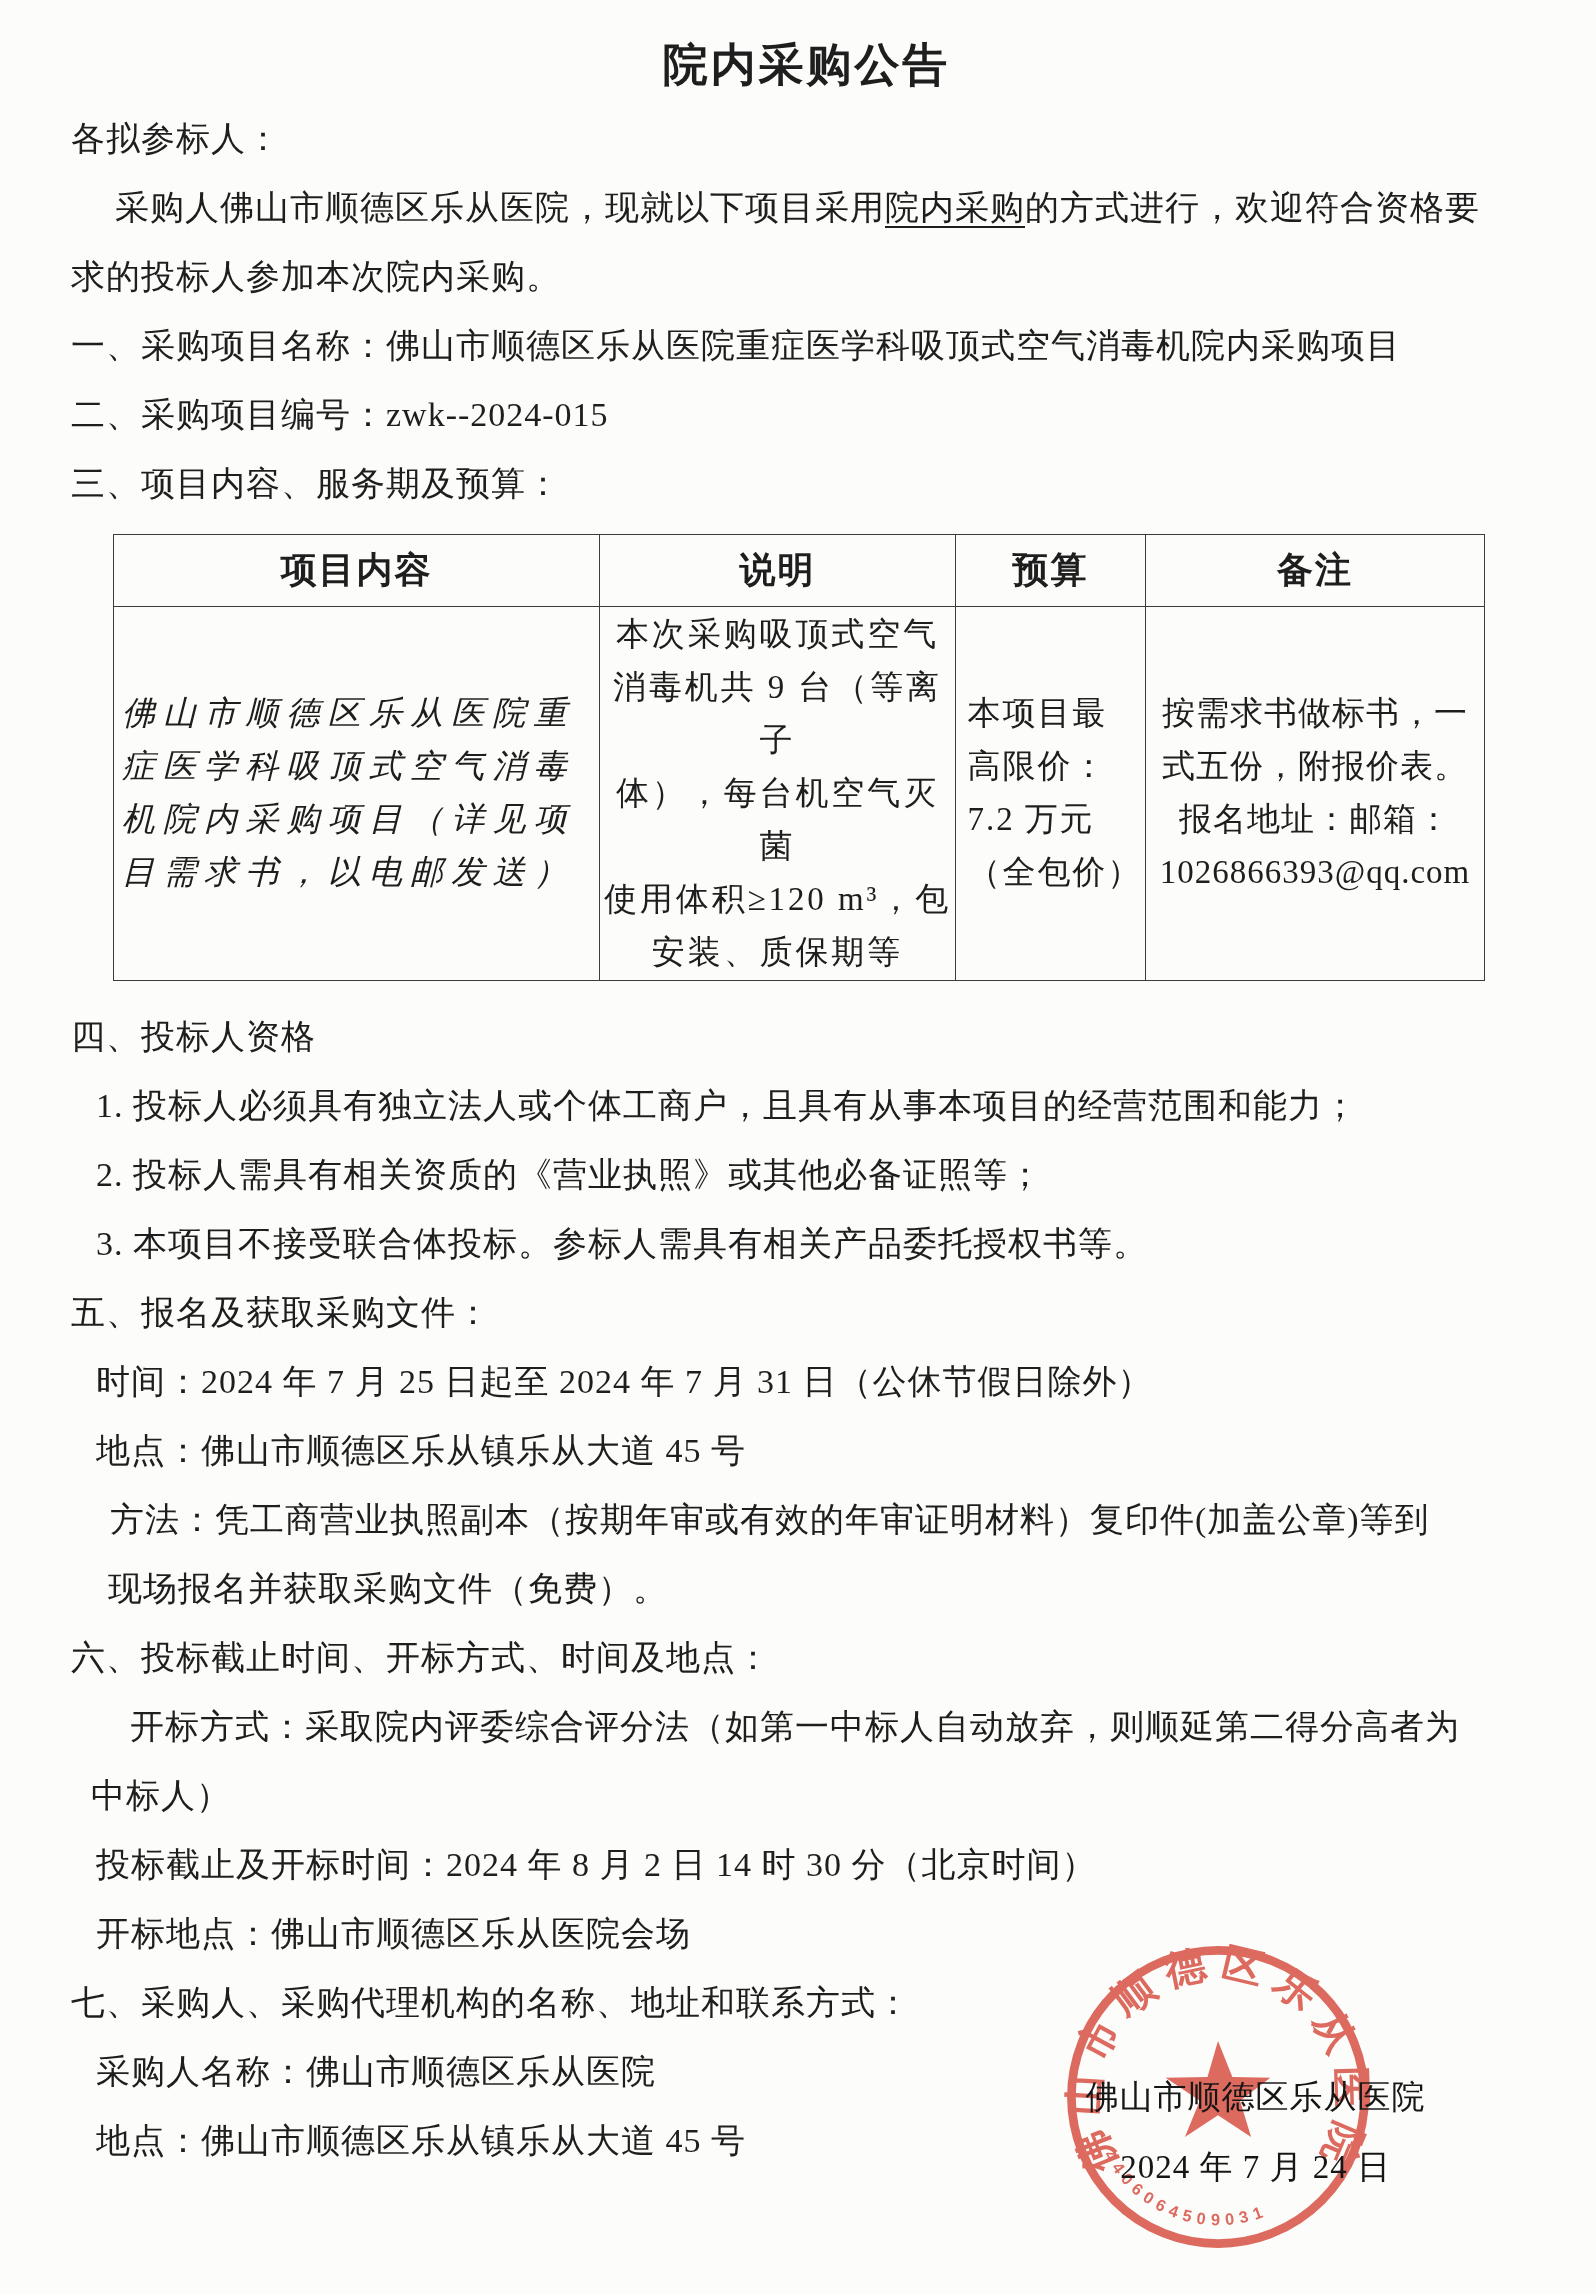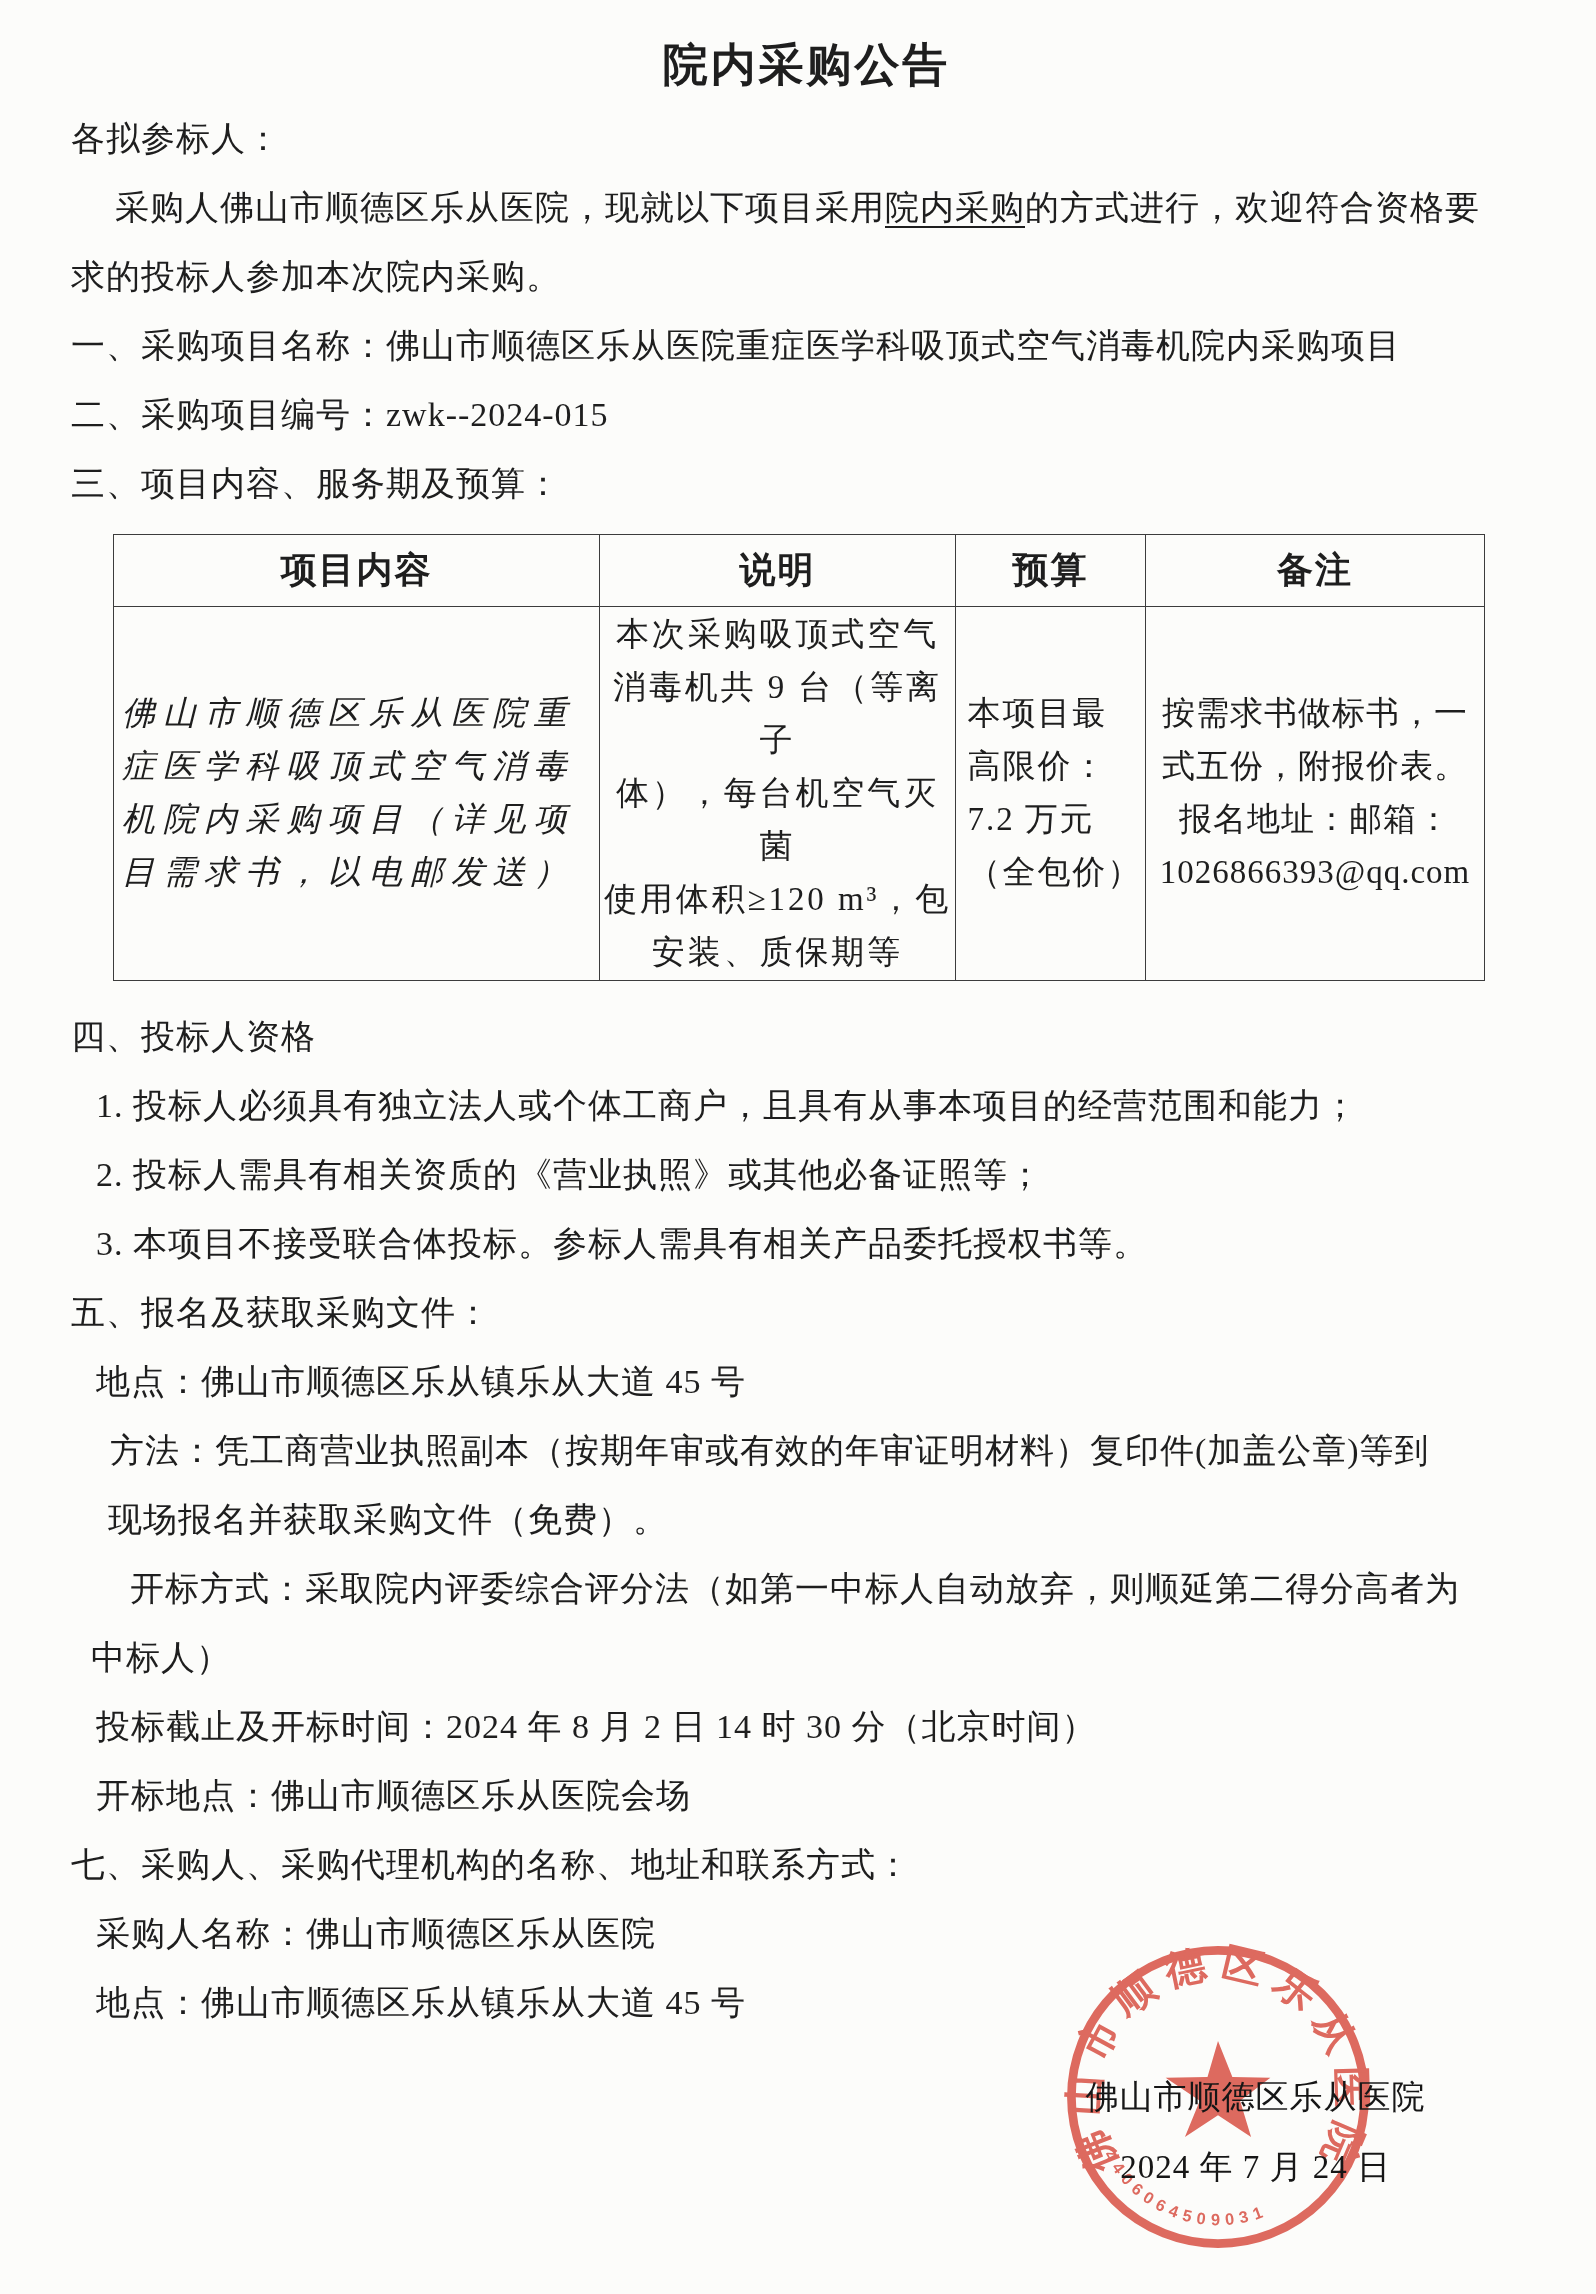--- a/index.html
+++ b/index.html
@@ -97,24 +97,26 @@
         </tr>
       </tbody>
     </table>
 
     <p>四、投标人资格</p>
     <p class="sub">1.  投标人必须具有独立法人或个体工商户，且具有从事本项目的经营范围和能力；</p>
     <p class="sub">2.  投标人需具有相关资质的《营业执照》或其他必备证照等；</p>
     <p class="sub">3.  本项目不接受联合体投标。参标人需具有相关产品委托授权书等。</p>
 
     <p>五、报名及获取采购文件：</p>
+    <p class="sub">时间：2024 年 7 月 25 日起至 2024 年 7 月 31 日（公休节假日除外）</p>
     <p class="sub">地点：佛山市顺德区乐从镇乐从大道 45 号</p>
     <p class="method">方法：凭工商营业执照副本（按期年审或有效的年审证明材料）复印件(加盖公章)等到
 现场报名并获取采购文件（免费）。</p>
 
+    <p>六、投标截止时间、开标方式、时间及地点：</p>
     <p class="bidmethod">开标方式：采取院内评委综合评分法（如第一中标人自动放弃，则顺延第二得分高者为
 中标人）</p>
     <p class="sub">投标截止及开标时间：2024 年 8 月 2 日 14 时 30 分（北京时间）</p>
     <p class="sub">开标地点：佛山市顺德区乐从医院会场</p>
 
     <p>七、采购人、采购代理机构的名称、地址和联系方式：</p>
     <p class="sub">采购人名称：佛山市顺德区乐从医院</p>
     <p class="sub">地点：佛山市顺德区乐从镇乐从大道 45 号</p>
   </div>
 

